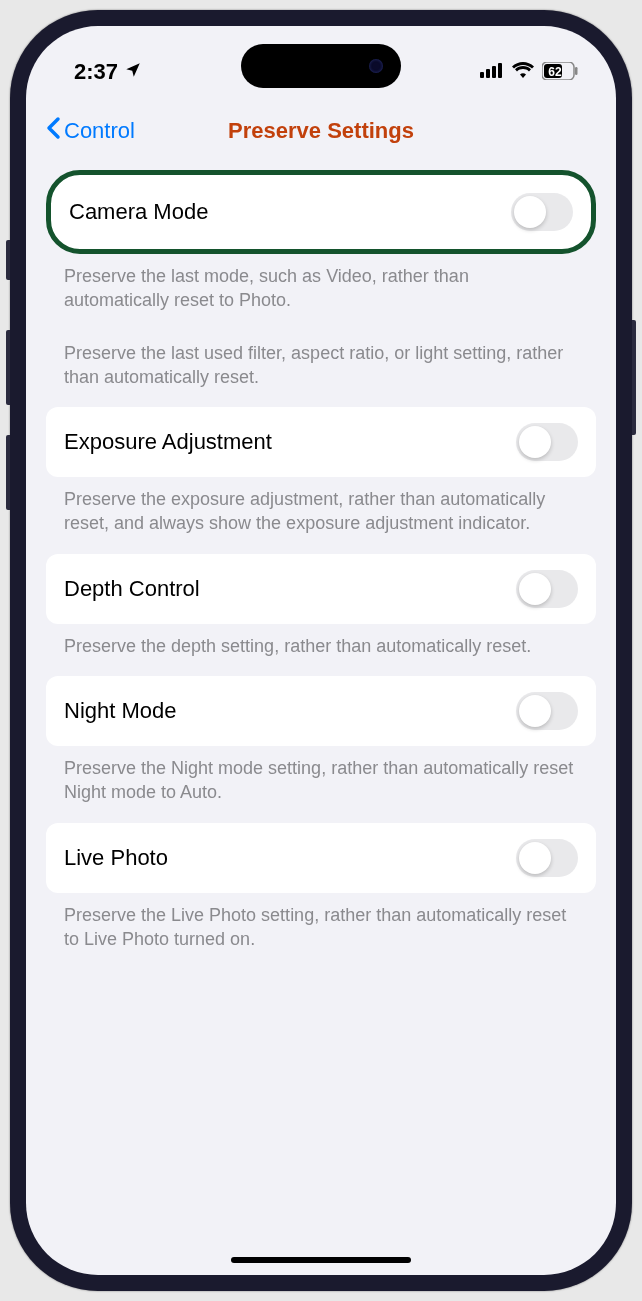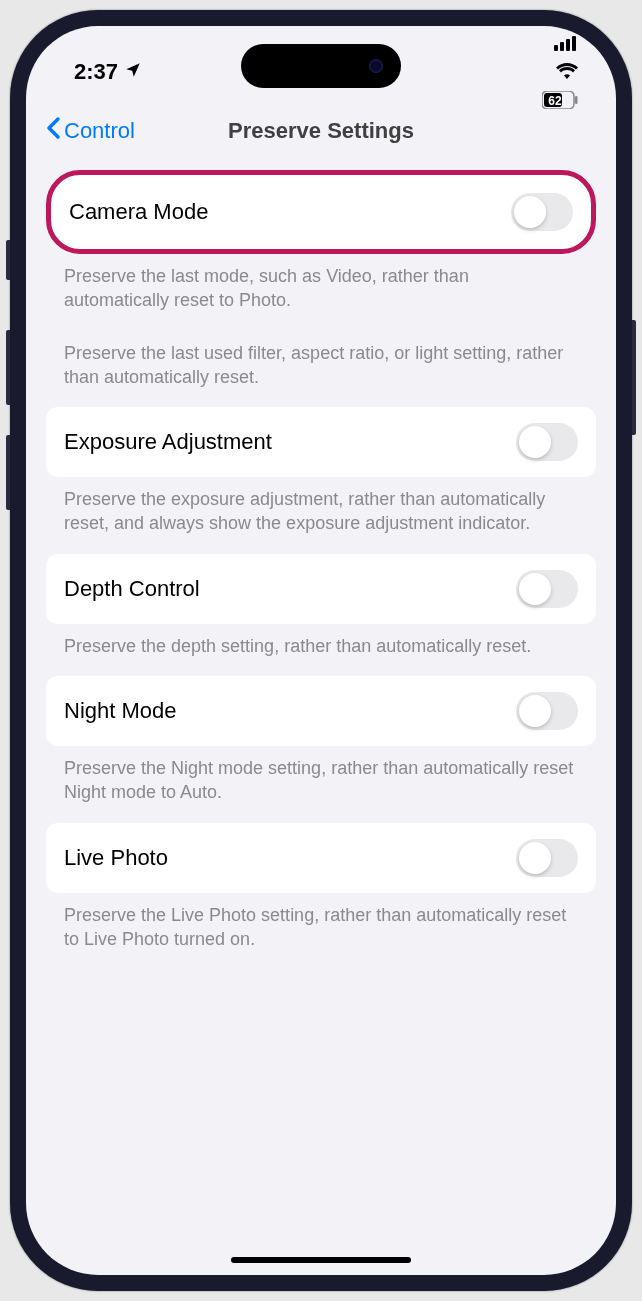--- a/index.html
+++ b/index.html
@@ -80,61 +80,60 @@
     .status-left {
       display: flex;
       align-items: center;
       gap: 6px;
       font-size: 22px;
       font-weight: 600;
       color: #000;
     }
     .status-right {
       display: flex;
-      align-items: flex-end;
+      align-items: flex-start;
       gap: 8px;
-      flex-direction: column;
     }
     .nav-header {
       display: flex;
       align-items: center;
       padding: 20px 20px 24px 20px;
       position: relative;
     }
     .back-button {
       display: flex;
       align-items: center;
       color: #007aff;
       font-size: 22px;
       gap: 2px;
     }
     .nav-title {
       position: absolute;
       left: 50%;
       transform: translateX(-50%);
       font-size: 22px;
       font-weight: 600;
-      color: #404040;
+      color: #c2410c;
     }
     .content {
       padding: 0 20px 20px 20px;
     }
     .setting-group {
       margin-bottom: 18px;
     }
     .setting-row {
       background: #fff;
       border-radius: 12px;
       padding: 16px 18px;
       display: flex;
       justify-content: space-between;
       align-items: center;
     }
     .setting-row.highlighted {
-      border: 5px solid #be185d;
+      border: 5px solid #14532d;
       border-radius: 34px;
       padding: 18px 18px;
     }
     .setting-label {
       font-size: 22px;
       color: #000;
     }
     .setting-description {
       padding: 10px 18px 0 18px;
       font-size: 18px;

